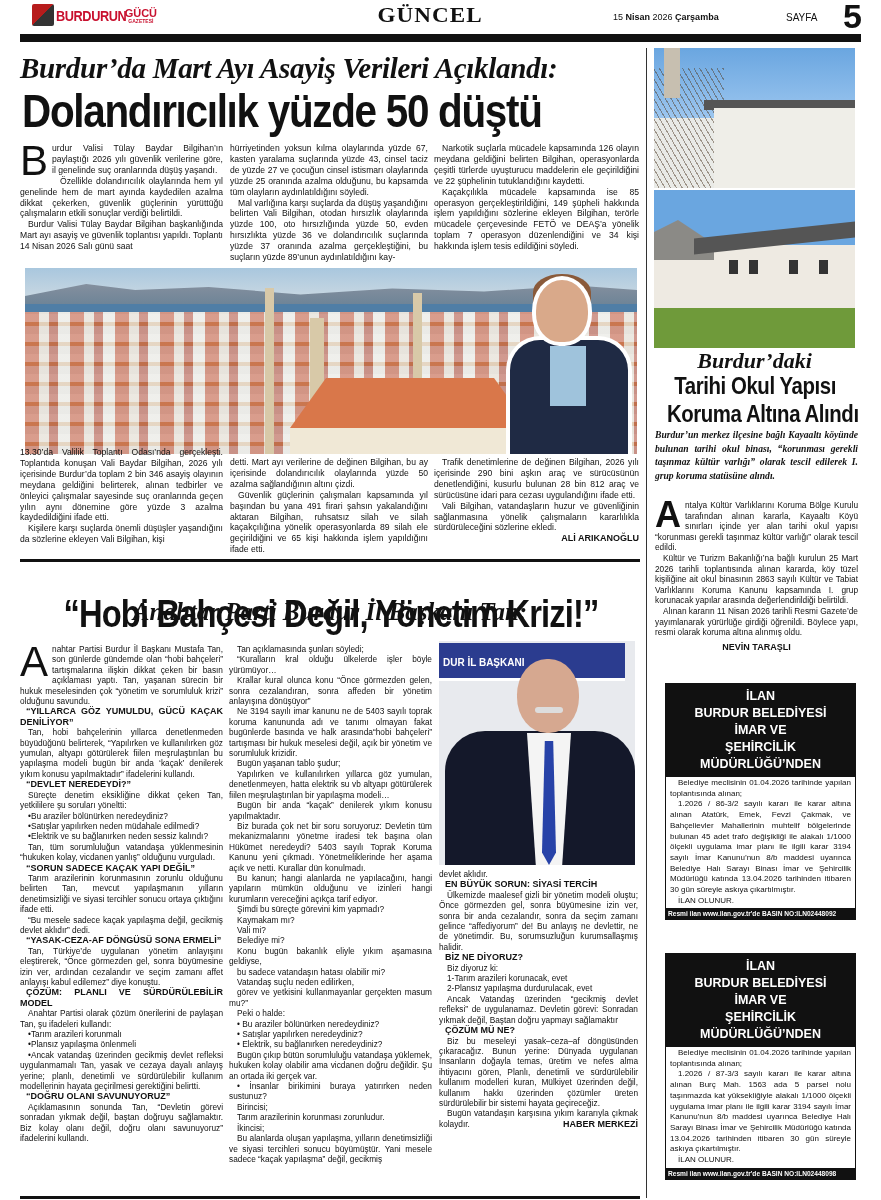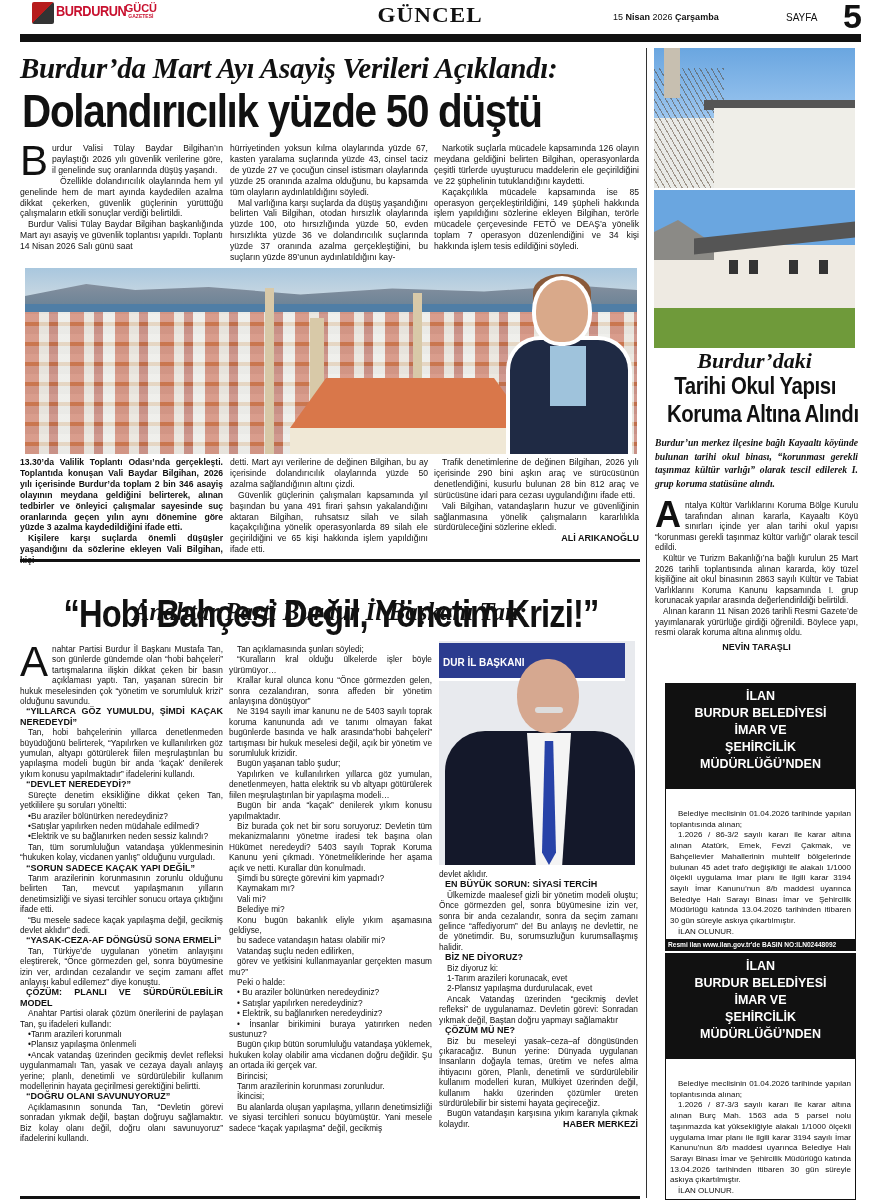--- a/index.html
+++ b/index.html
@@ -1,21 +1,21 @@
 <!DOCTYPE html>
 <html><head>
 <meta charset="utf-8">
 <style>
   * { box-sizing: border-box; margin: 0; padding: 0; }
   html, body { width: 881px; height: 1200px; background: #fff; overflow: hidden; }
   body { position: relative; font-family: "Liberation Sans", sans-serif; color: #111; }
 
   
   .masthead { position: absolute; left: 20px; top: 0; width: 841px; height: 34px; }
-  .logo { position: absolute; left: 12px; top: 2px; height: 26px; display: flex; align-items: flex-start; }
+  .logo { position: absolute; left: 12px; top: 2px; height: 26px; display: flex; align-items: center; }
   .logo-emblem { width: 22px; height: 22px; background: linear-gradient(135deg,#b71c1c 0 50%,#333 50% 100%); border-radius: 2px; margin-right: 2px; }
   .logo-main { font-family: "Liberation Sans", sans-serif; font-weight: bold; color: #c8102e; font-size: 15px; letter-spacing: -0.5px; transform: scaleX(0.85); transform-origin: left; }
   .logo-sub { font-weight: bold; color: #c8102e; font-size: 11px; margin-left: -14px; position: relative; }
   .logo-sub small { display: block; font-size: 5px; color: #c8102e; text-align: center; line-height: 5px; }
   .section-title { position: absolute; left: 360px; top: 2px; font-family: "Liberation Serif", serif; font-weight: bold; font-size: 22px; letter-spacing: 1px; transform: scaleX(1.05); }
   .dateline { position: absolute; left: 593px; top: 12px; font-size: 9px; }
   .dateline b { font-weight: bold; }
   .page-label { position: absolute; left: 766px; top: 12px; font-size: 10px; }
   .page-num { position: absolute; left: 823px; top: -3px; font-size: 34px; font-weight: bold; }
   .top-rule { position: absolute; left: 20px; top: 34px; width: 841px; height: 8px; background: #111; }
@@ -73,25 +73,25 @@
   .r-photo1 .chim { position: absolute; left: 10px; top: 0; width: 16px; height: 50px; background: #c7bfb0; }
   .r-photo1 .tree { position: absolute; left: 0; top: 20px; width: 70px; height: 120px; background: repeating-linear-gradient(60deg, transparent 0 4px, rgba(80,60,40,.5) 4px 5px); }
   .r-photo2 { position: absolute; left: 654px; top: 190px; width: 201px; height: 158px; background: linear-gradient(#6aa6e0 0 35%, #eeeae2 35% 75%, #6f9a3a 75%); overflow: hidden; }
   .r-photo2 .roof { position: absolute; left: 40px; top: 40px; width: 161px; height: 16px; background: #555; transform: skewY(-6deg); }
   .r-photo2 .win { position: absolute; top: 70px; width: 9px; height: 14px; background: #333; }
   .r-photo2 .mtn { position: absolute; left: 0; top: 30px; width: 60px; height: 40px; background: #8b8a86; clip-path: polygon(0 30%,40% 0,100% 60%,100% 100%,0 100%); }
 
   .r-kicker { position: absolute; left: 654px; top: 349px; width: 201px; text-align: center; font-family: "Liberation Serif", serif; font-style: italic; font-weight: bold; font-size: 22px; line-height: 24px; }
   .r-headline { position: absolute; left: 650px; top: 372px; width: 210px; text-align: center; font-weight: bold; font-size: 24px; line-height: 28px; letter-spacing: -0.5px; }
   .r-headline span { display: inline-block; transform: scaleX(0.85); white-space: nowrap; }
-  .r-lead { position: absolute; left: 655px; top: 428px; width: 203px; font-family: "Liberation Serif", serif; font-style: italic; font-weight: bold; font-size: 9.6px; line-height: 13.6px; text-align: justify; margin-top: 8px; }
+  .r-lead { position: absolute; left: 655px; top: 428px; width: 203px; font-family: "Liberation Serif", serif; font-style: italic; font-weight: bold; font-size: 9.6px; line-height: 13.6px; text-align: justify; }
 
   .ad { position: absolute; left: 665px; width: 191px; border: 1px solid #111; }
-  .ad-head { background: #111; color: #fff; text-align: center; font-weight: bold; font-size: 12.5px; line-height: 17px; padding: 4px 2px 16px; }
-  .ad-body { font-size: 8px; line-height: 10.7px; padding: 20px 4px 2px; text-align: justify; }
+  .ad-head { background: #111; color: #fff; text-align: center; font-weight: bold; font-size: 12.5px; line-height: 17px; padding: 4px 2px 4px; }
+  .ad-body { font-size: 8px; line-height: 10.7px; padding: 1px 4px 2px; text-align: justify; }
   .ad-body p { text-indent: 8px; }
   .ad-foot { background: #111; color: #fff; font-weight: bold; font-size: 6.6px; line-height: 11px; padding: 0 2px; white-space: nowrap; }
 </style>
 </head>
 <body>
 
 <header class="masthead">
   <div class="logo">
     <span class="logo-emblem"></span>
     <span class="logo-main">BURDURUN</span>
@@ -139,42 +139,42 @@
   <div class="roof"></div>
   <div class="wall"></div>
   <div class="cutout">
     <div class="body"></div>
     <div class="shirt"></div>
     <div class="hair"></div>
     <div class="head"></div>
   </div>
 </div>
 
-<div class="col" style="left:20px;top:457px;width:203px;font-weight:bold;">
+<div class="col" style="left:20px;top:447px;width:203px;">
   <p class="nodent">13.30’da Valilik Toplantı Odası’nda gerçekleşti. Toplantıda konuşan Vali Baydar Bilgihan, 2026 yılı içerisinde Burdur’da toplam 2 bin 346 asayiş olayının meydana geldiğini belirterek, alınan tedbirler ve önleyici çalışmalar sayesinde suç oranlarında geçen yılın aynı dönemine göre yüzde 3 azalma kaydedildiğini ifade etti.</p>
   <p>Kişilere karşı suçlarda önemli düşüşler yaşandığını da sözlerine ekleyen Vali Bilgihan, kişi</p>
 </div>
 <div class="col" style="left:230px;top:457px;width:198px;">
   <p class="nodent">detti. Mart ayı verilerine de değinen Bilgihan, bu ay içerisinde dolandırıcılık olaylarında yüzde 50 azalma sağlandığının altını çizdi.</p>
   <p>Güvenlik güçlerinin çalışmaları kapsamında yıl başından bu yana 491 firari şahsın yakalandığını aktaran Bilgihan, ruhsatsız silah ve silah kaçakçılığına yönelik operasyonlarda 89 silah ele geçirildiğini ve 65 kişi hakkında işlem yapıldığını ifade etti.</p>
 </div>
 <div class="col" style="left:434px;top:457px;width:205px;">
   <p>Trafik denetimlerine de değinen Bilgihan, 2026 yılı içerisinde 290 bini aşkın araç ve sürücüsünün denetlendiğini, kusurlu bulunan 28 bin 812 araç ve sürücüsüne idari para cezası uygulandığını ifade etti.</p>
   <p>Vali Bilgihan, vatandaşların huzur ve güvenliğinin sağlanmasına yönelik çalışmaların kararlılıkla sürdürüleceğini sözlerine ekledi.</p>
   <div class="byline">ALİ ARIKANOĞLU</div>
 </div>
 <div class="s1-bottom-rule"></div>
 
 <div class="s2-kicker">Anahtar Parti Burdur İl Başkanı Tan:</div>
 <h1 class="s2-headline"><span>“Hobi Bahçesi Değil, Yönetim Krizi!”</span></h1>
 
 <div class="col" id="s2c1" style="left:20px;top:644px;width:203px;font-size:8.3px;line-height:10.4px;">
     <span class="dropcap">A</span>
     <p class="nodent">nahtar Partisi Burdur İl Başkanı Mustafa Tan, son günlerde gündemde olan “hobi bahçeleri” tartışmalarına ilişkin dikkat çeken bir basın açıklaması yaptı. Tan, yaşanan sürecin bir hukuk meselesinden çok “yönetim ve sorumluluk krizi” olduğunu savundu.</p>
-    <div class="subhead">“YILLARCA GÖZ YUMULDU, ŞİMDİ KAÇAK NEREDEYDİ”</div>
+    <div class="subhead">“YILLARCA GÖZ YUMULDU, GÜCÜ KAÇAK DENİLİYOR”</div>
     <p>Tan, hobi bahçelerinin yıllarca denetlenmeden büyüdüğünü belirterek, “Yapılırken ve kullanılırken göz yumulan, altyapı götürülerek fiilen meşrulaştırılan bu yapılaşma modeli bugün bir anda ‘kaçak’ denilerek yıkım konusu yapılmaktadır” ifadelerini kullandı.</p>
     <div class="subhead">“DEVLET NEREDEYDİ?”</div>
     <p>Süreçte denetim eksikliğine dikkat çeken Tan, yetkililere şu soruları yöneltti:</p>
     <p>•Bu araziler bölünürken neredeydiniz?</p>
     <p>•Satışlar yapılırken neden müdahale edilmedi?</p>
     <p>•Elektrik ve su bağlanırken neden sessiz kalındı?</p>
     <p>Tan, tüm sorumluluğun vatandaşa yüklenmesinin “hukuken kolay, vicdanen yanlış” olduğunu vurguladı.</p>
     <div class="subhead">“SORUN SADECE KAÇAK YAPI DEĞİL”</div>
     <p>Tarım arazilerinin korunmasının zorunlu olduğunu belirten Tan, mevcut yapılaşmanın yılların denetimsizliği ve siyasi tercihler sonucu ortaya çıktığını ifade etti.</p>
     <p>“Bu mesele sadece kaçak yapılaşma değil, gecikmiş devlet aklıdır” dedi.</p>
@@ -190,34 +190,35 @@
   </div>
 <div class="col" id="s2c2" style="left:229px;top:644px;width:203px;font-size:8.3px;line-height:10.4px;">
     <p>Tan açıklamasında şunları söyledi;</p>
     <p>“Kuralların kral olduğu ülkelerde işler böyle yürümüyor…</p>
     <p>Krallar kural olunca konu “Önce görmezden gelen, sonra cezalandıran, sonra affeden bir yönetim anlayışına dönüşüyor”</p>
     <p>Ne 3194 sayılı imar kanunu ne de 5403 sayılı toprak koruma kanununda adı ve tanımı olmayan fakat bugünlerde basında ve halk arasında“hobi bahçeleri” tartışması bir hukuk meselesi değil, açık bir yönetim ve sorumluluk krizidir.</p>
     <p>Bugün yaşanan tablo şudur;</p>
     <p>Yapılırken ve kullanılırken yıllarca göz yumulan, denetlenmeyen, hatta elektrik su vb altyapı götürülerek fiilen meşrulaştırılan bir yapılaşma modeli…</p>
     <p>Bugün bir anda “kaçak” denilerek yıkım konusu yapılmaktadır.</p>
     <p>Biz burada çok net bir soru soruyoruz: Devletin tüm mekanizmalarını yönetme iradesi tek başına olan Hükümet neredeydi? 5403 sayılı Toprak Koruma Kanunu yeni çıkmadı. Yönetmeliklerinde her aşama açık ve netti. Kurallar dün konulmadı.</p>
+    <p>Bu kanun; hangi alanlarda ne yapılacağını, hangi yapıların mümkün olduğunu ve izinleri hangi kurumların vereceğini açıkça tarif ediyor.</p>
     <p>Şimdi bu süreçte görevini kim yapmadı?</p>
     <p>Kaymakam mı?</p>
     <p>Vali mi?</p>
     <p>Belediye mi?</p>
     <p>Konu bugün bakanlık eliyle yıkım aşamasına geldiyse,</p>
     <p>bu sadece vatandaşın hatası olabilir mi?</p>
     <p>Vatandaş suçlu neden edilirken,</p>
     <p>görev ve yetkisini kullanmayanlar gerçekten masum mu?”</p>
     <p>Peki o halde:</p>
     <p>• Bu araziler bölünürken neredeydiniz?</p>
     <p>• Satışlar yapılırken neredeydiniz?</p>
     <p>• Elektrik, su bağlanırken neredeydiniz?</p>
+    <p>Bugün çıkıp bütün sorumluluğu vatandaşa yüklemek, hukuken kolay olabilir ama vicdanen doğru değildir. Şu an ortada iki gerçek var.</p>
     <p>• İnsanlar birikimini buraya yatırırken neden sustunuz?</p>
-    <p>Bugün çıkıp bütün sorumluluğu vatandaşa yüklemek, hukuken kolay olabilir ama vicdanen doğru değildir. Şu an ortada iki gerçek var.</p>
     <p>Birincisi;</p>
     <p>Tarım arazilerinin korunması zorunludur.</p>
     <p>İkincisi;</p>
     <p>Bu alanlarda oluşan yapılaşma, yılların denetimsizliği ve siyasi tercihleri sonucu büyümüştür. Yani mesele sadece “kaçak yapılaşma” değil, gecikmiş</p>
   </div>
 
 <div class="s2-photo">
   <div class="banner">DUR İL BAŞKANI</div>
   <div class="suit"></div>
   <div class="shirt"></div>

